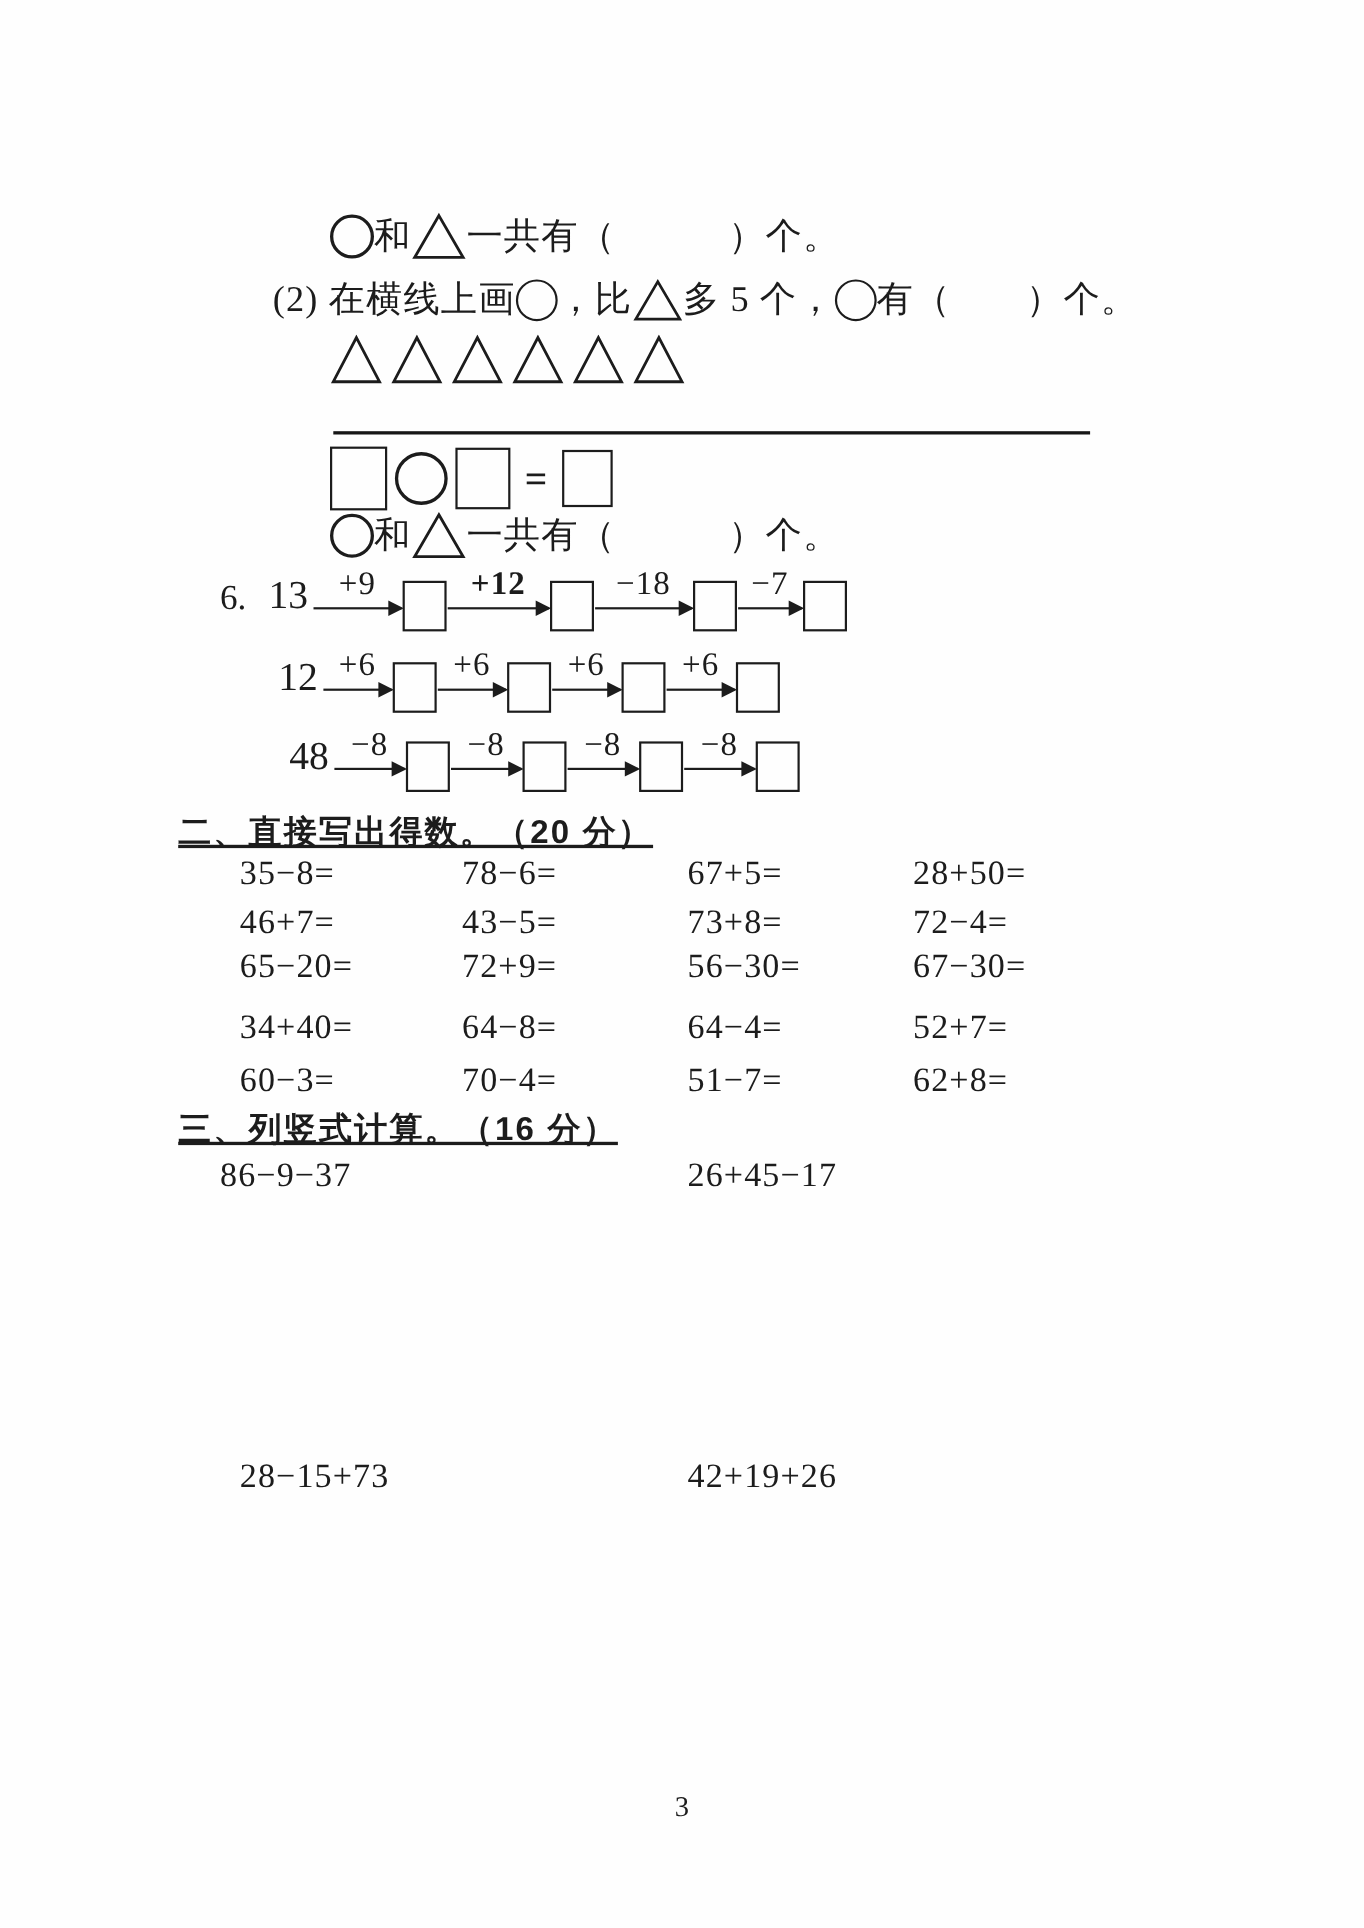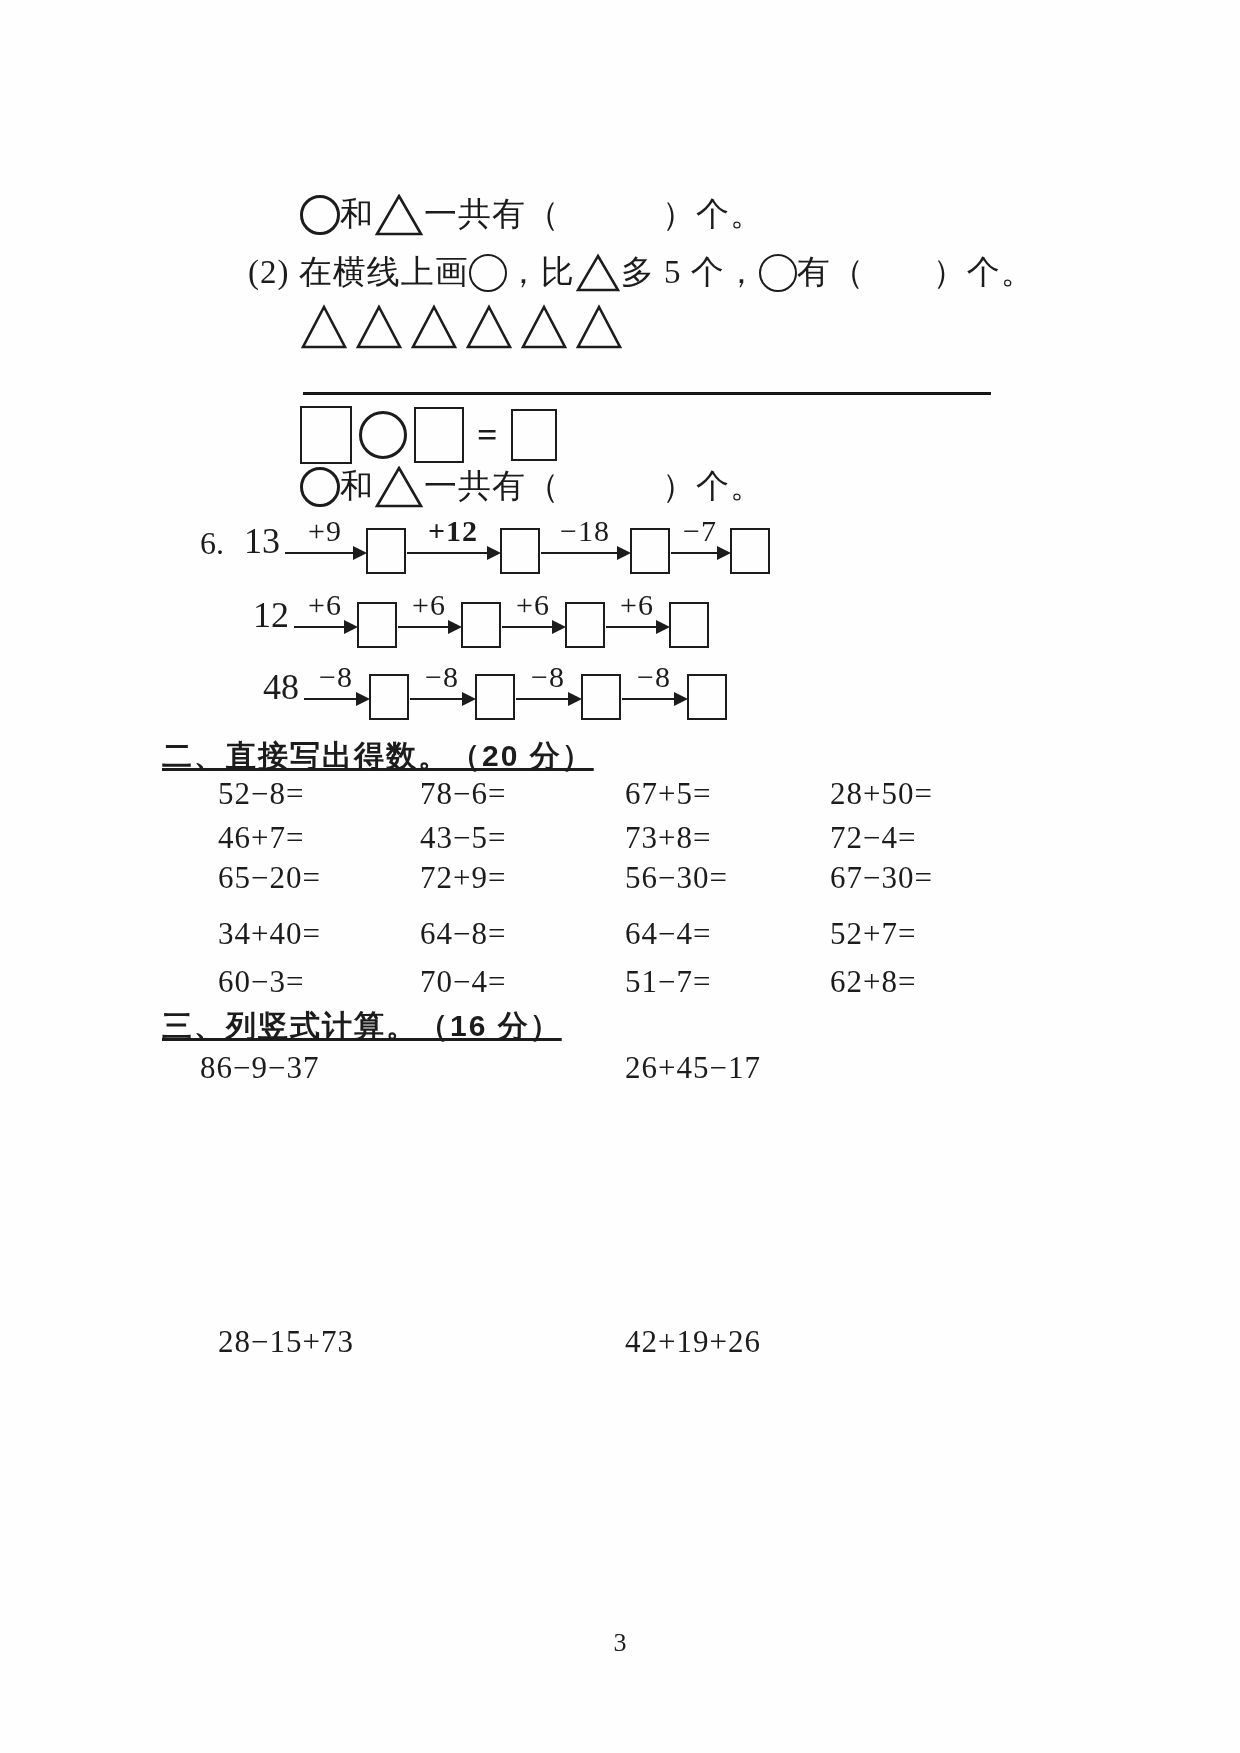--- a/index.html
+++ b/index.html
@@ -202,21 +202,21 @@
     <span class="arrow w64">
         <span class="op">−8</span>
         <span class="shaft"></span>
       </span>
     <span class="cbox"></span>
   </div>
 
   <div class="abs sec-title" style="left:162px; top:736px;">二、直接写出得数。（20 分）</div>
 
   <div class="abs calc-grid" style="left:218px; top:778px;">
-    <span class="cell">52−8=</span>
+    <span class="cell">35−8=</span>
     <span class="cell">78−6=</span>
     <span class="cell">67+5=</span>
     <span class="cell">28+50=</span>
     <span class="cell">46+7=</span>
     <span class="cell">43−5=</span>
     <span class="cell">73+8=</span>
     <span class="cell">72−4=</span>
     <span class="cell">65−20=</span>
     <span class="cell">72+9=</span>
     <span class="cell">56−30=</span>

